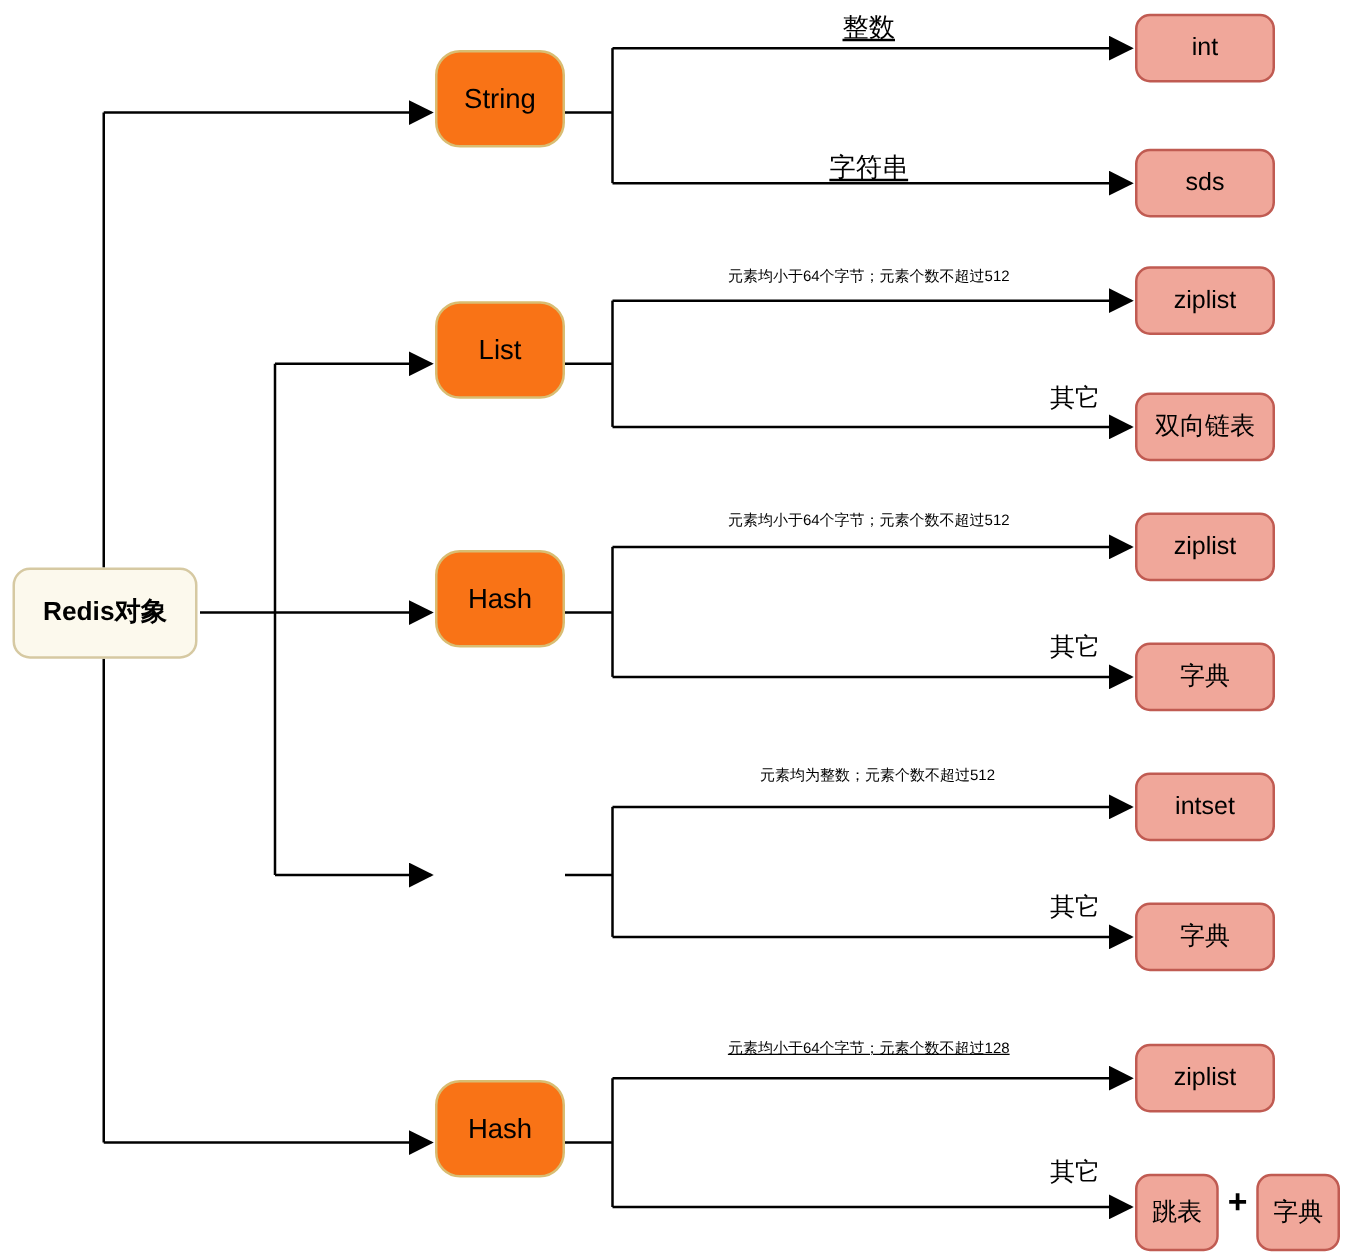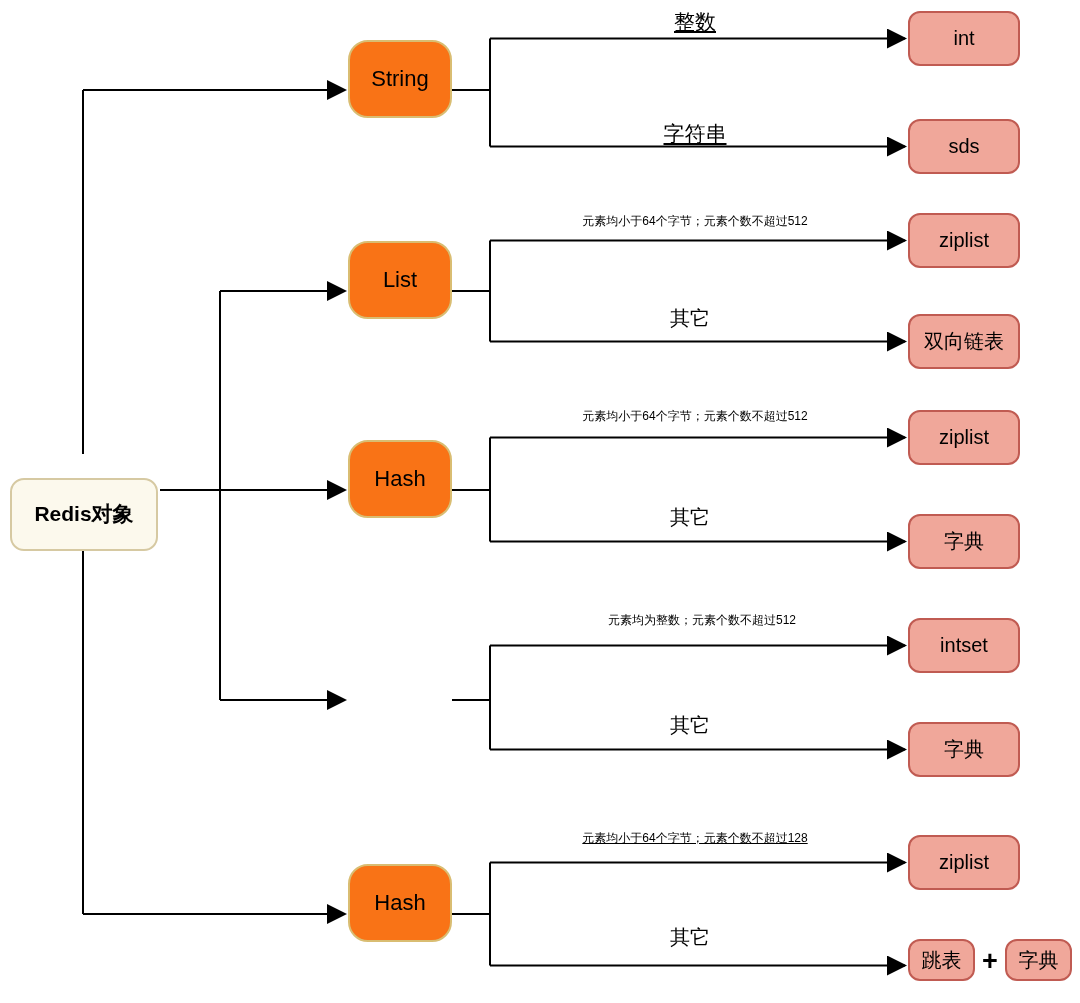--- a/index.html
+++ b/index.html
@@ -8,38 +8,38 @@
     font-family:"Liberation Sans", sans-serif; color:#000;
     overflow:hidden;
   }
   .wires { position:absolute; left:0; top:0; width:1080px; height:1003px; }
   .node {
     position:absolute; box-sizing:border-box;
     display:flex; align-items:center; justify-content:center;
     text-align:center; line-height:1.15;
   }
   .root-node {
-    left:10px; top:478px; width:148px; height:73px;
+    left:10px; top:454px; width:148px; height:73px;
     background:#FCF9ED; border:2px solid #D6C9A2; border-radius:14px;
     font-size:21px; font-weight:bold;
   }
   .type-node {
     left:348px; width:104px; height:78px;
     background:#f97316; border:2px solid #D9BD72; border-radius:20px;
     font-size:22px;
   }
   .enc-node {
     left:908px; width:112px; height:55px;
     background:#F0A79A; border:2px solid #C05B52; border-radius:12px;
     font-size:20px;
   }
-  .enc-small { width:67px; height:42px; }
+  .enc-small { width:67px; height:62px; }
   .lbl { position:absolute; text-align:center; white-space:nowrap; }
   .cond  { font-size:12px; }
-  .short { font-size:20px; }
+  .short { font-size:20px;text-align:right; }
   .big   { font-size:21px;text-decoration:underline; }
   .plus  { font-size:27px; font-weight:bold; }
 </style>
 </head>
 <body>
 
 <div class="canvas">
 
   <svg class="wires" viewBox="0 0 1080 1003">
     <defs>

